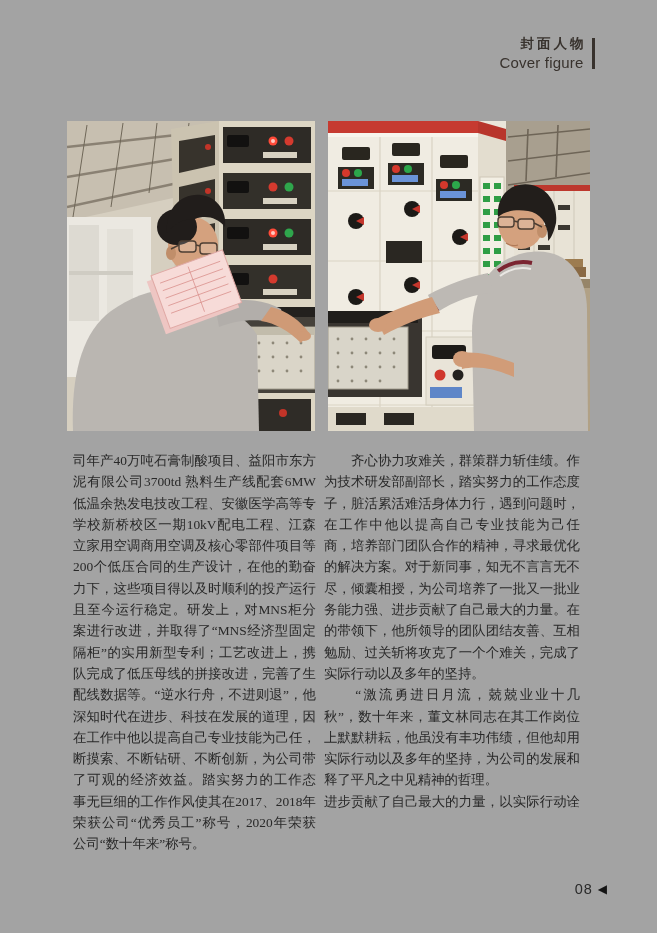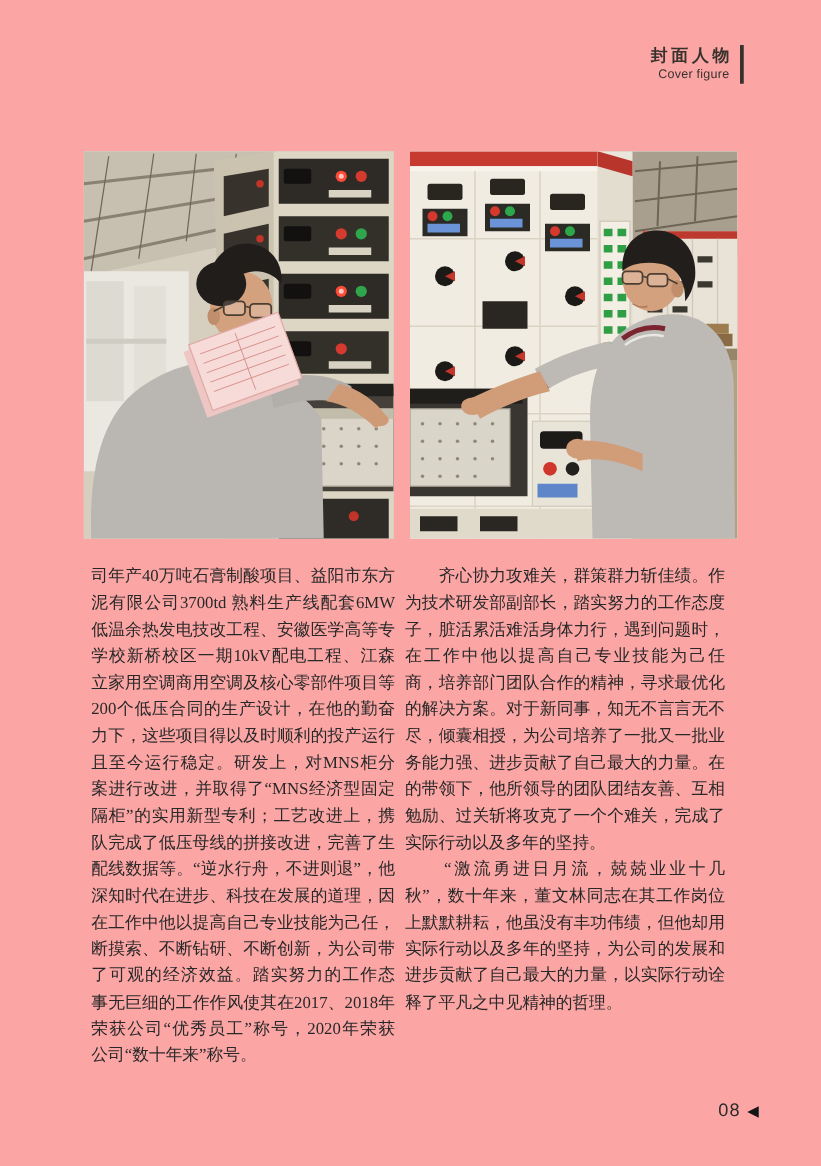--- a/index.html
+++ b/index.html
@@ -1,25 +1,25 @@
 <!DOCTYPE html>
 <html><head>
 <meta charset="utf-8">
 <style>
   * { margin:0; padding:0; box-sizing:border-box; }
   html,body { background:#ffffff; }
   .page {
-    position:relative; width:657px; height:933px; background:#fca5a5;
+    position:relative; width:657px; height:933px; background:#a3a3a3;
     overflow:hidden; font-family:"Liberation Serif","DejaVu Serif",serif;
   }
   
   .header { position:absolute; top:36px; right:62px; display:flex; align-items:center; }
   .header-text { text-align:right; font-family:"Liberation Sans","DejaVu Sans",sans-serif; color:#38322d; }
   .header-cn { font-size:13.5px; font-weight:bold; letter-spacing:3px; margin-right:-3px; line-height:1.25; }
-  .header-en { font-size:10px; letter-spacing:0.2px; line-height:1.2; margin-top:1px; }
+  .header-en { font-size:15px; letter-spacing:0.2px; line-height:1.2; margin-top:1px; }
   .header-bar { width:3.5px; height:31px; background:#38322d; margin-left:8px; }
   
   .photos { position:absolute; left:67px; top:121px; display:flex; gap:13px; }
   .photo { overflow:hidden; background:#d8d1c2; }
   .photo svg { display:block; }
   
   .article { position:absolute; left:67px; top:450px; width:523px; display:flex; }
   .col-left { width:249px; padding-left:6px; }
   .col-right { width:256px; margin-left:8px; }
   .tline {
@@ -381,22 +381,22 @@
         <div class="tline">的解决方案。对于新同事，知无不言言无不</div>
         <div class="tline">尽，倾囊相授，为公司培养了一批又一批业</div>
         <div class="tline">务能力强、进步贡献了自己最大的力量。在他</div>
         <div class="tline">的带领下，他所领导的团队团结友善、互相</div>
         <div class="tline">勉励、过关斩将攻克了一个个难关，完成了</div>
         <div class="tline end">实际行动以及多年的坚持。</div>
         <div class="tline">　　“激流勇进日月流，兢兢业业十几</div>
         <div class="tline">秋”，数十年来，董文林同志在其工作岗位</div>
         <div class="tline">上默默耕耘，他虽没有丰功伟绩，但他却用</div>
         <div class="tline">实际行动以及多年的坚持，为公司的发展和</div>
+        <div class="tline end">释了平凡之中见精神的哲理。</div>
         <div class="tline">进步贡献了自己最大的力量，以实际行动诠</div>
-        <div class="tline end">释了平凡之中见精神的哲理。</div>
       </div>
   </div>
 
   <div class="footer">
     <span class="page-number">08</span>
     <span class="page-marker">◀</span>
   </div>
 
 </div>
 

